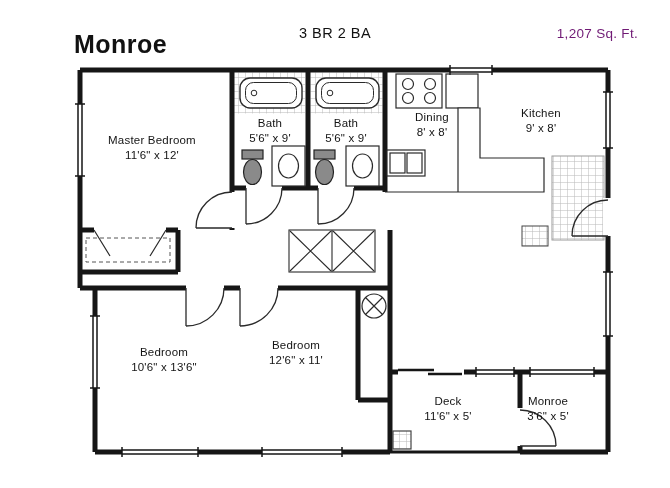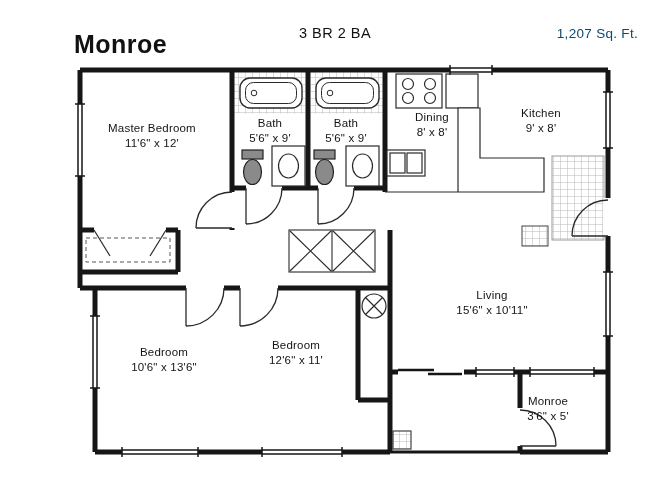--- a/index.html
+++ b/index.html
@@ -13,21 +13,21 @@
   .hdr-title{
     position:absolute;left:74px;top:18px;
     font-size:25px;font-weight:600;letter-spacing:.5px;color:#111;margin-top:12px;
   }
   .hdr-specs{
     position:absolute;left:335px;top:25px;transform:translateX(-50%);
     font-size:14.5px;letter-spacing:.5px;color:#111;
   }
   .hdr-area{
     position:absolute;right:32px;top:26px;
-    font-size:13.5px;letter-spacing:.3px;color:#0c4a6e;
+    font-size:13.5px;letter-spacing:.3px;color:#701a75;
   }
   svg.plan{position:absolute;left:0;top:0;}
   .room-label{
     position:absolute;transform:translate(-50%,-50%);
     display:flex;flex-direction:column;align-items:center;
     text-align:center;font-size:11.5px;line-height:1.32;
     color:#141414;white-space:nowrap;letter-spacing:.2px;
   }
 </style>
 </head>
@@ -178,50 +178,50 @@
       <path d="M94 230 L110 256 M166 230 L150 256" stroke-width="1.2"></path>
       <rect x="86" y="238" width="84" height="24" stroke="#555" stroke-width="1" stroke-dasharray="4 3"></rect>
     </g>
 
     <g stroke="#2a2a2a" stroke-width="1.2" fill="none">
       <circle cx="374" cy="306" r="12"></circle>
       <path d="M365.5 297.5 L382.5 314.5 M382.5 297.5 L365.5 314.5"></path>
     </g>
   </svg>
 
-  <div class="room-label" style="left:152px;top:136px">
+  <div class="room-label" style="left:152px;top:148px">
     <span>Master Bedroom</span>
     <span>11'6" x 12'</span>
   </div>
   <div class="room-label" style="left:270px;top:131px">
     <span>Bath</span>
     <span>5'6" x 9'</span>
   </div>
   <div class="room-label" style="left:346px;top:131px">
     <span>Bath</span>
     <span>5'6" x 9'</span>
   </div>
   <div class="room-label" style="left:432px;top:125px">
     <span>Dining</span>
     <span>8' x 8'</span>
   </div>
   <div class="room-label" style="left:541px;top:121px">
     <span>Kitchen</span>
     <span>9' x 8'</span>
   </div>
-  <div class="room-label" style="left:492px;top:303px">
-    <span>Living</span>
-    <span>15'6" x 10'11"</span>
-  </div>
   <div class="room-label" style="left:164px;top:360px">
     <span>Bedroom</span>
     <span>10'6" x 13'6"</span>
   </div>
   <div class="room-label" style="left:296px;top:353px">
     <span>Bedroom</span>
     <span>12'6" x 11'</span>
   </div>
+  <div class="room-label" style="left:448px;top:409px">
+    <span>Deck</span>
+    <span>11'6" x 5'</span>
+  </div>
   <div class="room-label" style="left:548px;top:409px">
     <span>Monroe</span>
     <span>3'6" x 5'</span>
   </div>
 
 </div>
 
 </body></html>

